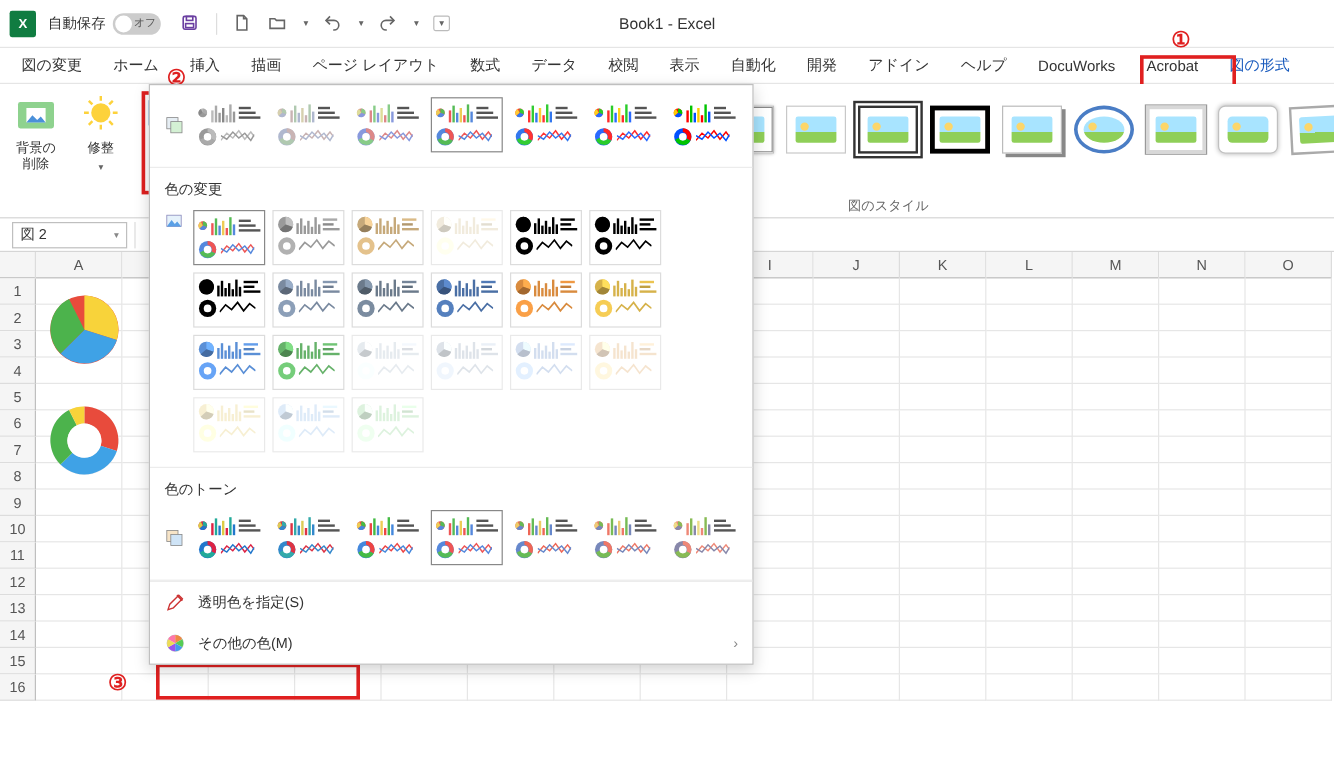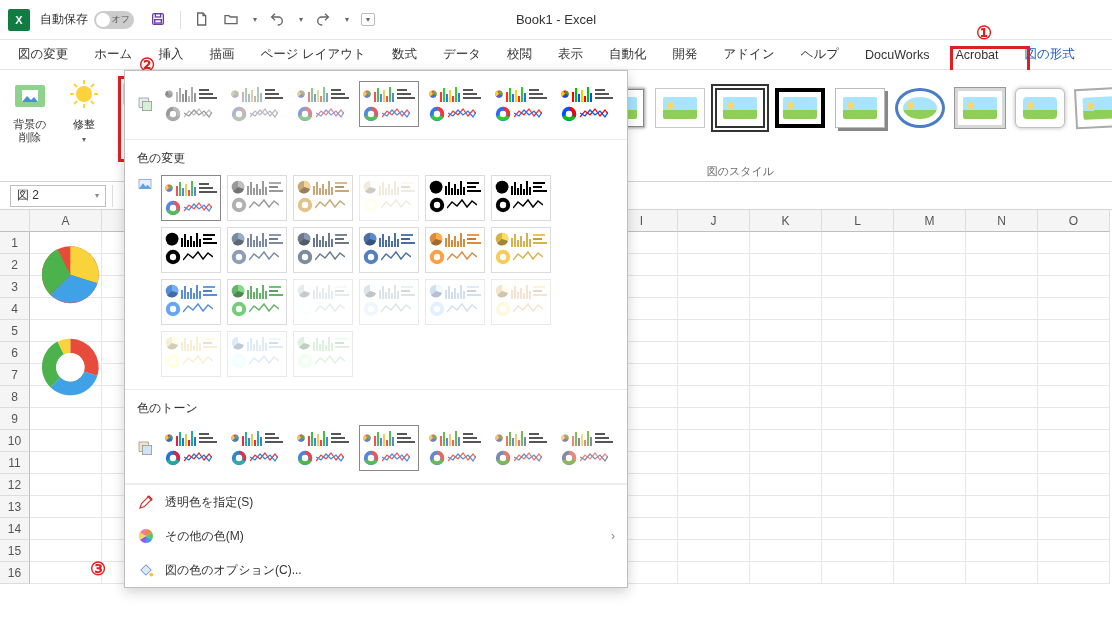--- a/index.html
+++ b/index.html
@@ -1874,23 +1874,16 @@
       <path d="M12 3a9 9 0 0 1 7.8 4.5L12 12z" fill="#e84"></path>
         <path d="M19.8 7.5A9 9 0 0 1 19.8 16.5L12 12z" fill="#5c5"></path>
         <path d="M19.8 16.5A9 9 0 0 1 12 21L12 12z" fill="#49e"></path>
         <path d="M12 21A9 9 0 0 1 4.2 16.5L12 12z" fill="#95e"></path>
         <path d="M4.2 16.5A9 9 0 0 1 4.2 7.5L12 12z" fill="#ed5"></path>
         <path d="M4.2 7.5A9 9 0 0 1 12 3L12 12z" fill="#f7a"></path>
     </svg>
     <span><span>その他の色(M)</span></span>
     <span class="sub">›</span>
   </div>
-  <div class="menurow">
-    <svg width="18" height="18" viewBox="0 0 24 24">
-      <path d="M5 12l7-7 7 7-7 7z" fill="#d9e9f7" stroke="#36c"></path>
-        <circle cx="19" cy="18" r="2.5" fill="#f6c23a"></circle>
-    </svg>
-    <span><span>図の色のオプション(C)...</span></span>
-  </div>
 </div>
 
 <div class="annobox" style="left:130px; top:553px; width:170px; height:30px;"></div>
 <span class="anno" style="left:90px; top:558px;">③</span>
 
 </body></html>

